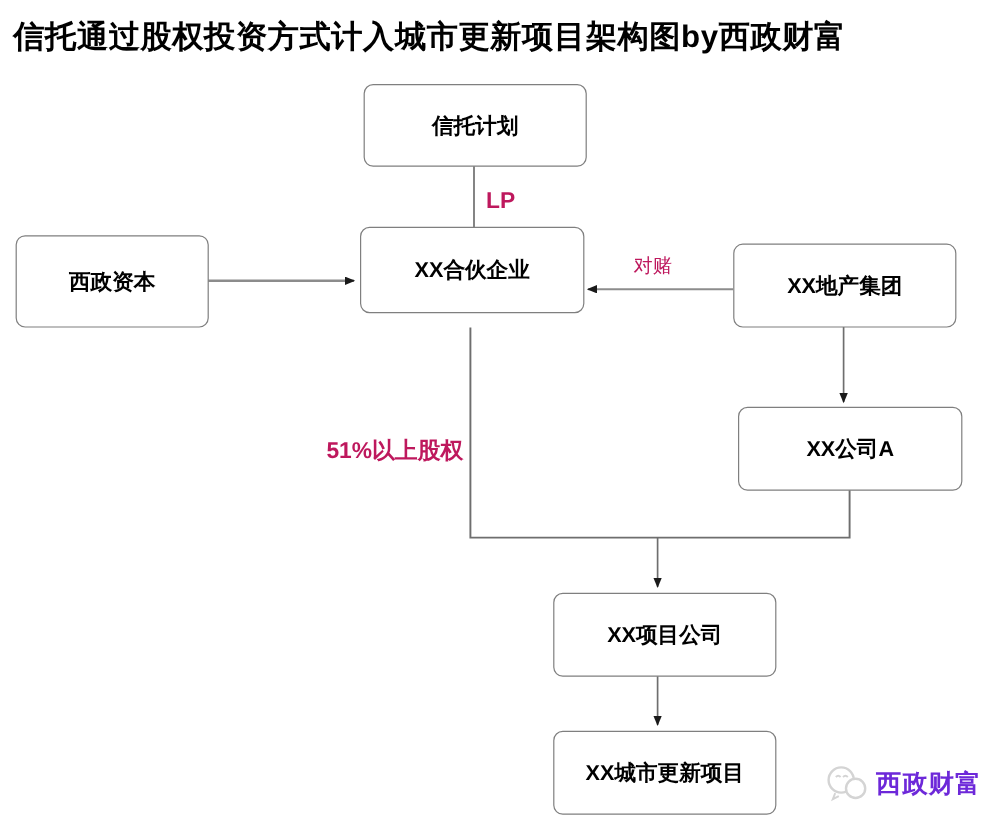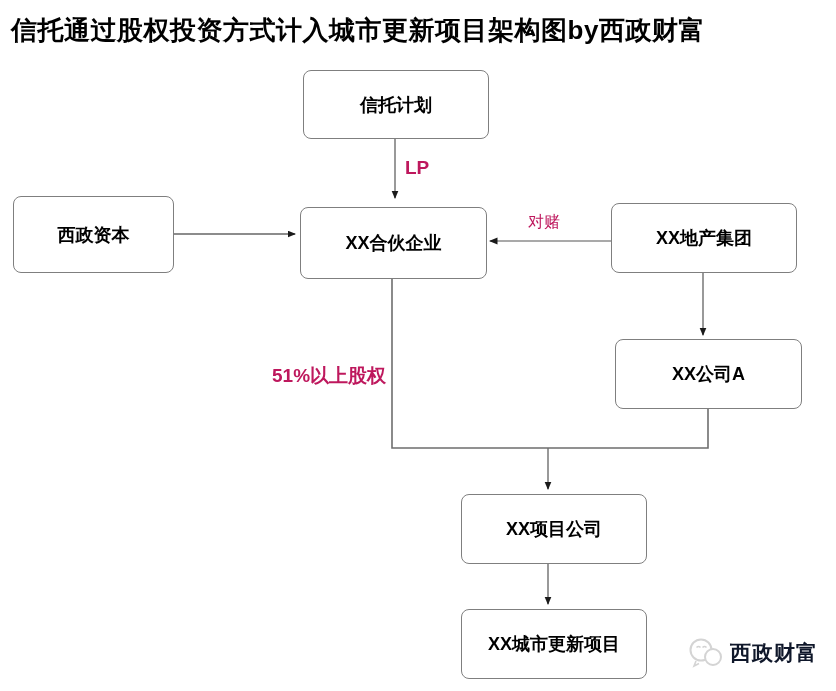--- a/index.html
+++ b/index.html
@@ -43,21 +43,21 @@
   .label-lp{left:405px;top:157px;font-size:19px;font-weight:bold;}
   .label-bet{left:528px;top:212px;font-size:16px;font-weight:400;}
   .label-equity{left:272px;top:363px;font-size:19px;font-weight:bold;}
   .watermark{
     position:absolute;
     left:688px;top:637px;
     z-index:2;
     display:flex;
     align-items:center;
     gap:6px;
-    color:#0f172a;
+    color:#6d28d9;
   }
   .watermark .wm-text{
     font-size:21px;
     font-weight:600;
     letter-spacing:1px;
   }
 </style>
 </head>
 <body>
 
@@ -88,21 +88,21 @@
   </svg>
 
   <div class="node" style="left:303px;top:70px;width:184px;height:67px;">
     <span>信托计划</span>
   </div>
 
   <div class="node" style="left:13px;top:196px;width:159px;height:75px;">
     <span>西政资本</span>
   </div>
 
-  <div class="node" style="left:300px;top:207px;width:185px;height:70px;text-align:right;">
+  <div class="node" style="left:300px;top:189px;width:185px;height:70px;text-align:right;">
     <span>XX合伙企业</span>
   </div>
 
   <div class="node" style="left:611px;top:203px;width:184px;height:68px;">
     <span>XX地产集团</span>
   </div>
 
   <div class="node" style="left:615px;top:339px;width:185px;height:68px;">
     <span>XX公司A</span>
   </div>

